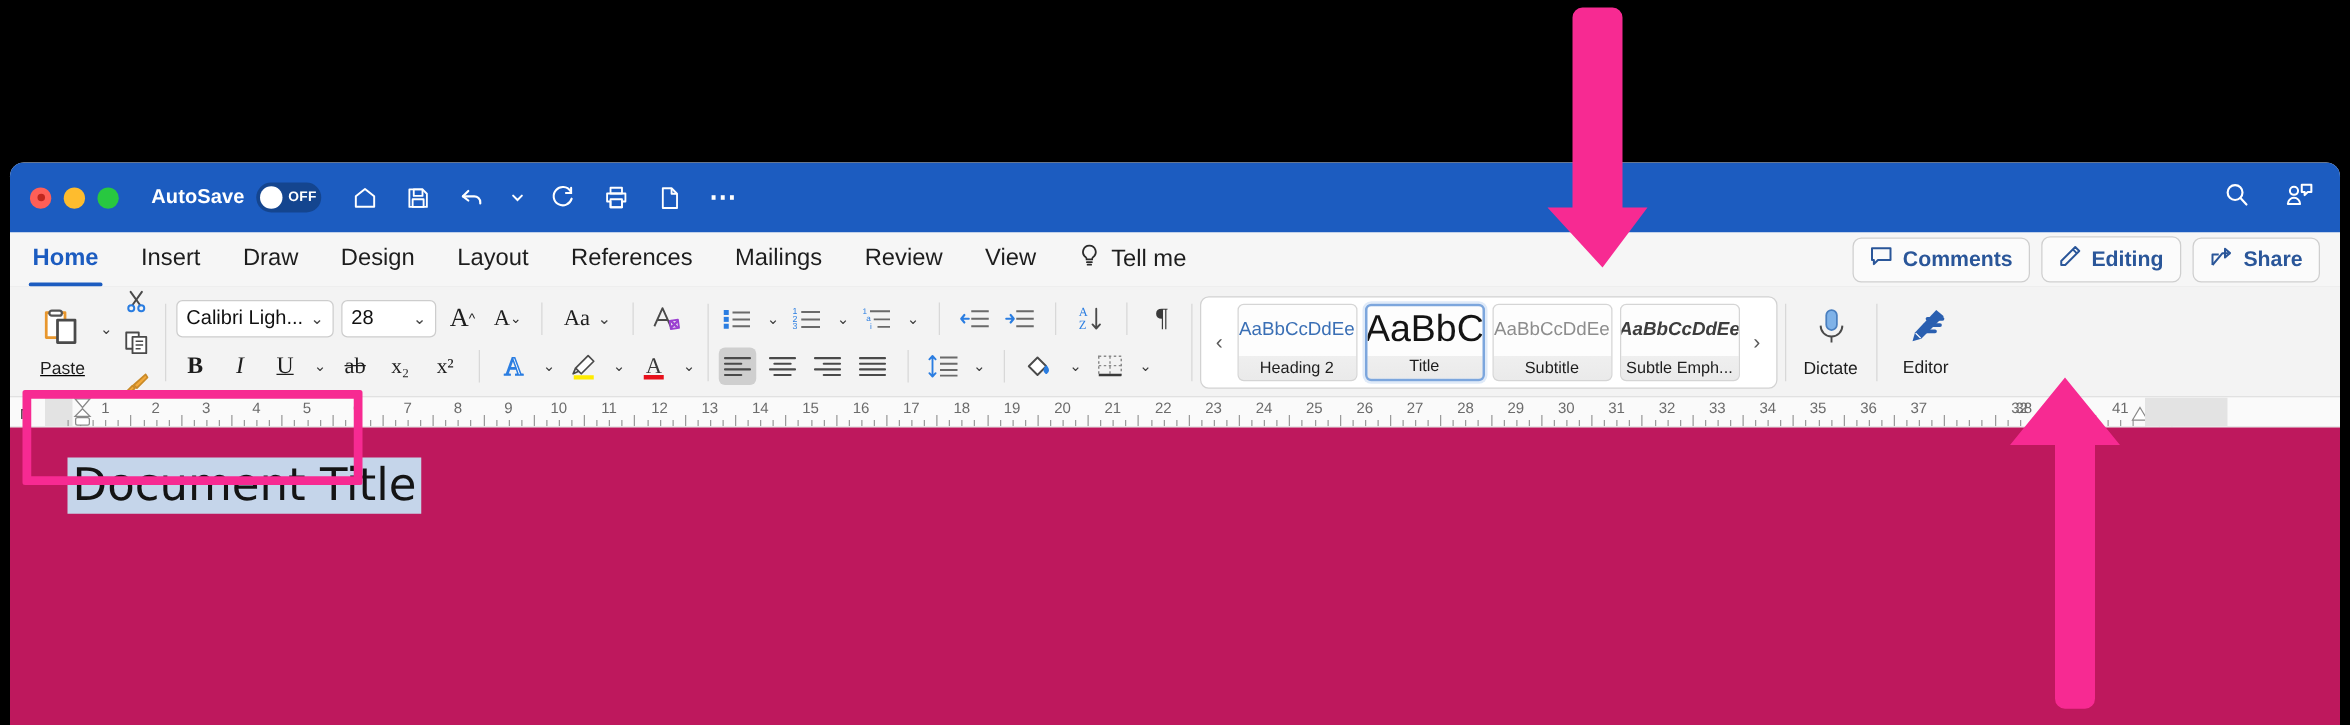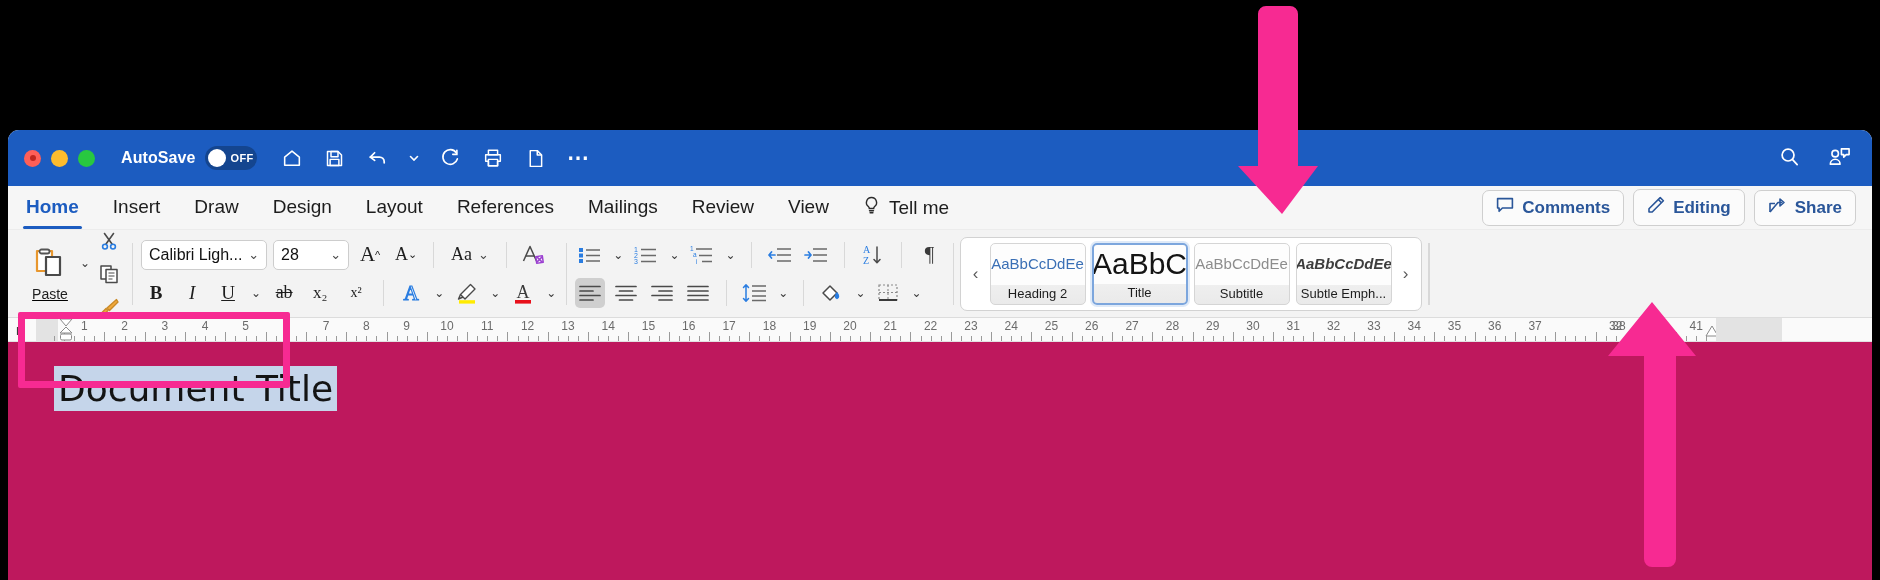--- a/index.html
+++ b/index.html
@@ -392,21 +392,21 @@
                 <span style="font-size:19px;text-decoration:underline;font-family:'Liberation Serif',serif;">U</span>
               </div>
             <span class="mini-chev">⌄</span>
             <div class="ibtn">
                 <span style="font-size:18px;text-decoration:line-through;font-family:'Liberation Serif',serif;">ab</span>
               </div>
             <div class="ibtn">
                 <span style="font-size:17px;font-family:'Liberation Serif',serif;">x₂</span>
               </div>
             <div class="ibtn">
-                <span style="font-size:14px;font-family:'Liberation Serif',serif;">x²</span>
+                <span style="font-size:17px;font-family:'Liberation Serif',serif;">x²</span>
               </div>
             <div class="sep" style="height:26px;margin:0 6px;"></div>
             <div class="ibtn">
               <svg width="24" height="23" viewBox="0 0 24 23" fill="none">
                   <text x="12" y="19" font-family="Liberation Serif, serif" font-size="21" text-anchor="middle" fill="#ffffff" stroke="#2a7de1" stroke-width="1.2">A</text>
                 </svg>
             </div>
             <span class="mini-chev">⌄</span>
             <div class="ibtn">
               <svg width="24" height="24" viewBox="0 0 24 24" fill="none" stroke="#4a4a4a" stroke-width="1.4" stroke-linejoin="round">
@@ -559,21 +559,41 @@
             <div class="prev" style="color:#3d3d3d;font-style:italic;font-weight:600;">AaBbCcDdEe</div>
             <div class="nm">Subtle Emph...</div>
           </div>
 
           <div class="gnav">›</div>
         </div>
       </div>
 
       <div class="grp" style="padding:0;">
         <div class="sep"></div>
+        <div class="tool-col">
+          <span>
+            <svg width="30" height="33" viewBox="0 0 30 33" fill="none">
+                <rect x="11" y="2" width="8.5" height="16" rx="4.2" fill="#7fb2e8" stroke="#4a7fbf" stroke-width="1.4"></rect>
+                <path d="M6.5 14.5 a8.7 8.7 0 0 0 17.4 0" stroke="#4a4a4a" stroke-width="1.5" fill="none"></path>
+                <path d="M15.2 23.5 V28" stroke="#4a4a4a" stroke-width="1.5"></path>
+              </svg>
+          </span>
+          <span class="tl">Dictate</span>
+        </div>
         <div class="sep"></div>
+        <div class="tool-col" style="width:78px">
+          <span>
+            <svg width="34" height="32" viewBox="0 0 34 32" fill="none">
+                <path d="M25 2 L31 7 L13 25 L6 27 L8 20z" fill="#2a5fb0"></path>
+                <path d="M8.5 20.5 L12.5 24.5" stroke="#fff" stroke-width="1.1"></path>
+                <path d="M18 9h12M16 14h12M14 19h10" stroke="#2a5fb0" stroke-width="3" stroke-linecap="round"></path>
+              </svg>
+          </span>
+          <span class="tl">Editor</span>
+        </div>
       </div>
     </div>
 
     <div class="ruler">
       <div class="tabsel">↱</div>
       <div id="ruler-marks">
           <div class="rmargin" style="left: 28px; width: 22px;"></div>
           <div class="rnum" style="left: 76.3px;">1</div>
           <div class="rtick" style="left: 46.075px; height: 5px;"></div>
           <div class="rtick" style="left: 56.15px; height: 9px;"></div>

